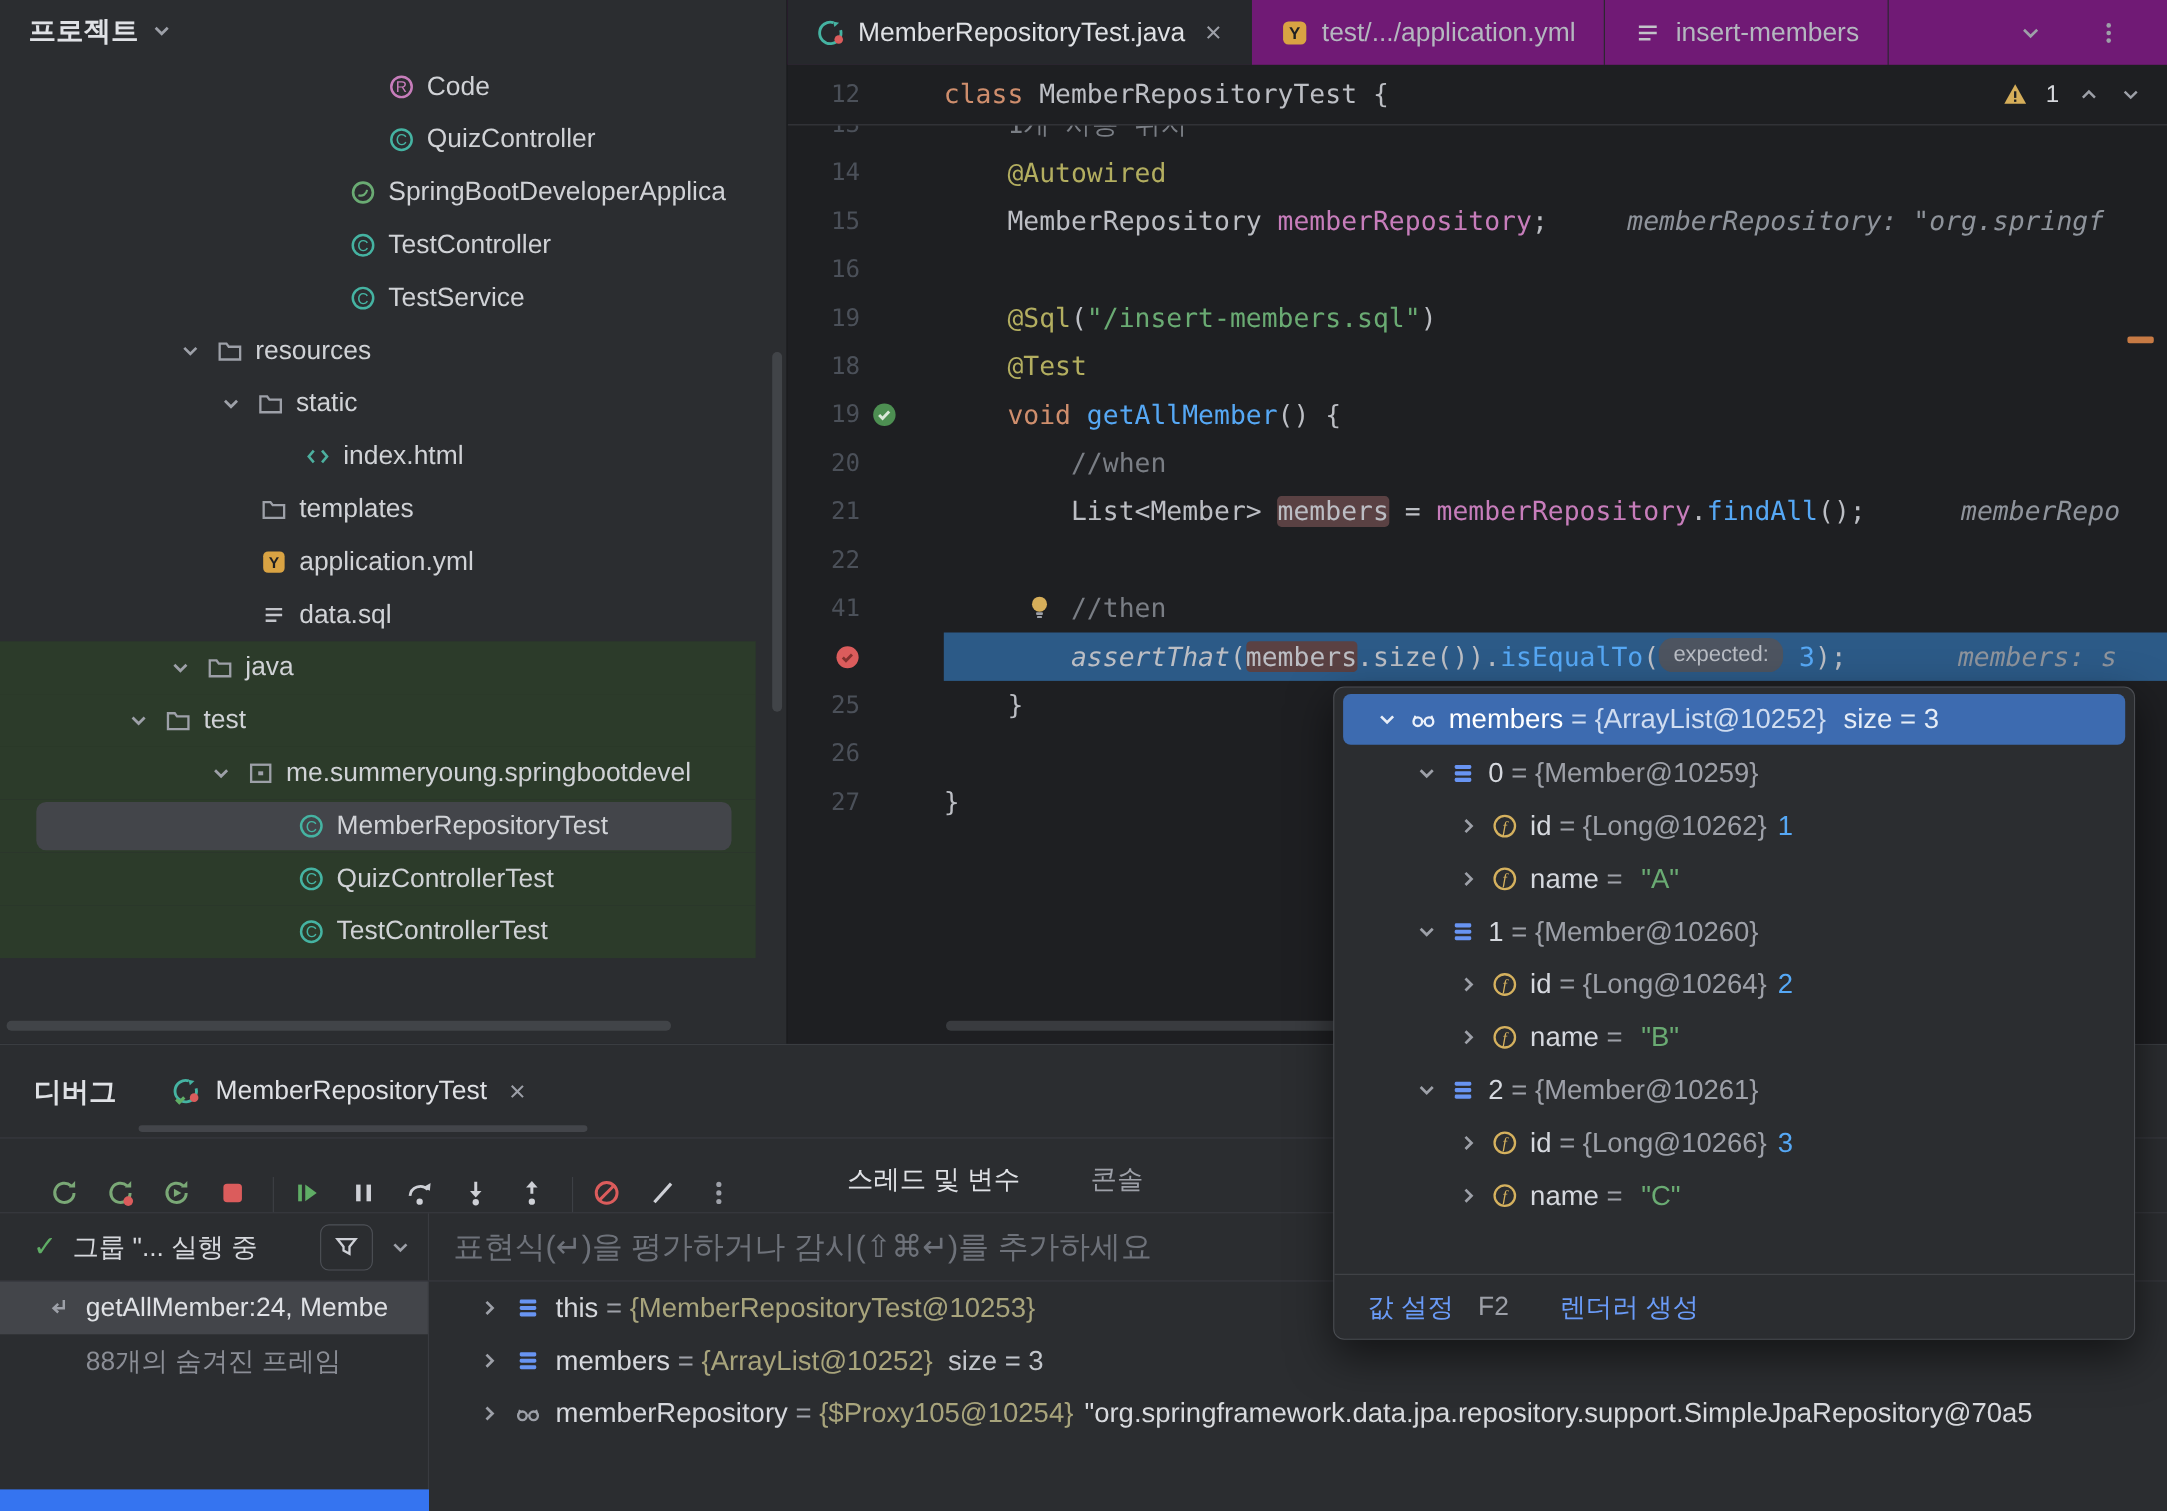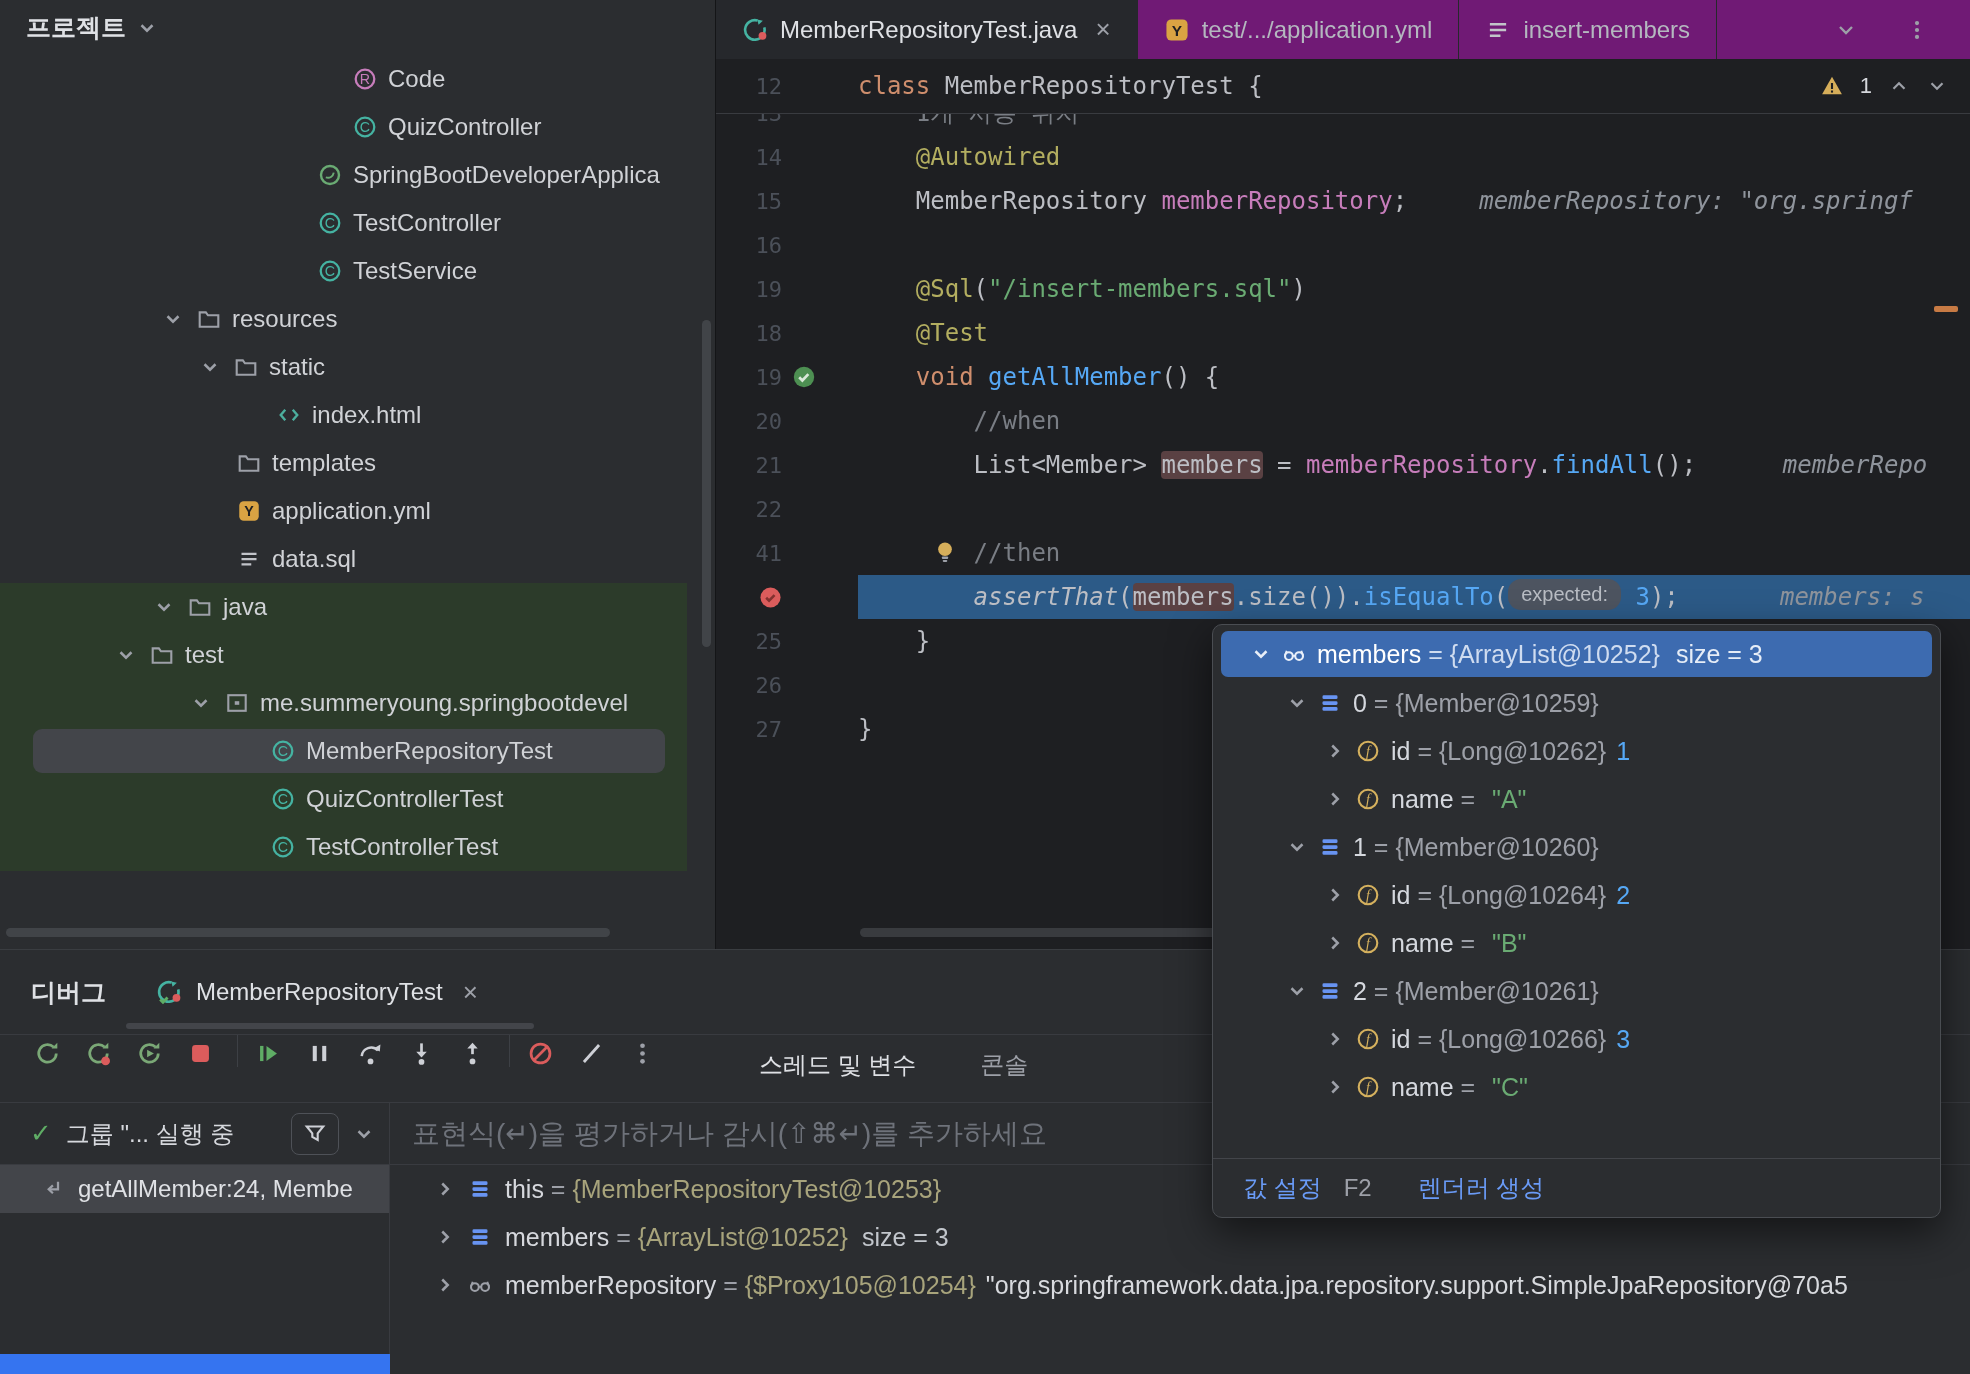--- a/index.html
+++ b/index.html
@@ -59,21 +59,21 @@
   .inspect .nav svg{width:22px;height:22px}
   .ed-hscroll{position:absolute;left:144px;bottom:12px;width:698px;height:9px;background:#4b4e53;border-radius:5px;opacity:.6;z-index:6}
   .stripe{position:absolute;right:12px;top:306px;width:24px;height:6px;background:#c77a44;border-radius:2px;z-index:6}
   
   .debug{position:absolute;left:0;top:949px;right:0;bottom:0;background:#2b2d30;border-top:1px solid #3a3d41;box-sizing:border-box}
   .dbg-header{height:84px;display:flex;align-items:center;position:relative}
   .dbg-title{margin-left:31px;font-size:25px;font-weight:700;color:#dfe1e5}
   .dbg-tab{margin-left:50px;display:flex;align-items:center;gap:14px;font-size:24px;color:#dfe1e5}
   .dbg-tab .eticon svg{width:26px;height:26px}
   .tab-underline{position:absolute;left:126px;top:73px;width:408px;height:6px;border-radius:3px;background:#43454a}
-  .dbg-toolbar{height:68px;border-top:1px solid #393b40;display:flex;align-items:flex-start;padding-left:29px;box-sizing:border-box}
+  .dbg-toolbar{height:68px;border-top:1px solid #393b40;display:flex;align-items:flex-end;padding-left:40px;box-sizing:border-box}
   .tbtn{width:36px;height:36px;display:flex;align-items:center;justify-content:center;border-radius:6px;flex:none;margin-right:15px}
   .tbtn svg{width:27px;height:27px}
   .tsep{width:1px;height:32px;background:#3d4045;margin:0 12px 0 4px;flex:none}
   .view-tabs{display:flex;gap:56px;margin-left:80px;font-size:24px}
   .vtab{color:#9da0a8;padding:14px 4px}
   .vtab.active{color:#dfe1e5}
   .dbg-filter{height:63px;border-top:1px solid #393b40;border-bottom:1px solid #393b40;display:flex;box-sizing:border-box}
   .filter-left{width:390px;flex:none;border-right:1px solid #393b40;display:flex;align-items:center;padding:0 14px 0 30px;gap:14px;box-sizing:border-box}
   .checkmark{color:#5fad65;font-size:26px;flex:none}
   .group-label{font-size:24px;color:#d6d8dd;white-space:nowrap;overflow:hidden;text-overflow:ellipsis;flex:1}
@@ -648,20 +648,24 @@
     <div class="frames" id="frames">
         <div class="frow sel">
     <span>
             <svg viewBox="0 0 16 16">
               <path d="M12 3.2v5H6.4" fill="none" stroke="#9da0a8" stroke-width="1.5"></path>
               <path d="M8.6 5.6L5.8 8.2l2.8 2.6" fill="none" stroke="#9da0a8" stroke-width="1.5"></path>
             </svg>
           </span>
     <span>getAllMember:24, Membe</span>
   </div>
+        <div class="frow dim">
+
+    <span>88개의 숨겨진 프레임</span>
+  </div>
       </div>
     <div class="vars" id="vars">
         <div class="vrow">
     <span class="pchev">
             <svg viewBox="0 0 16 16">
               <path d="M6 4l4 4-4 4" fill="none" stroke="#9da0a8" stroke-width="1.8"></path>
             </svg>
           </span>
     <span class="picon">
             <svg viewBox="0 0 16 16">

